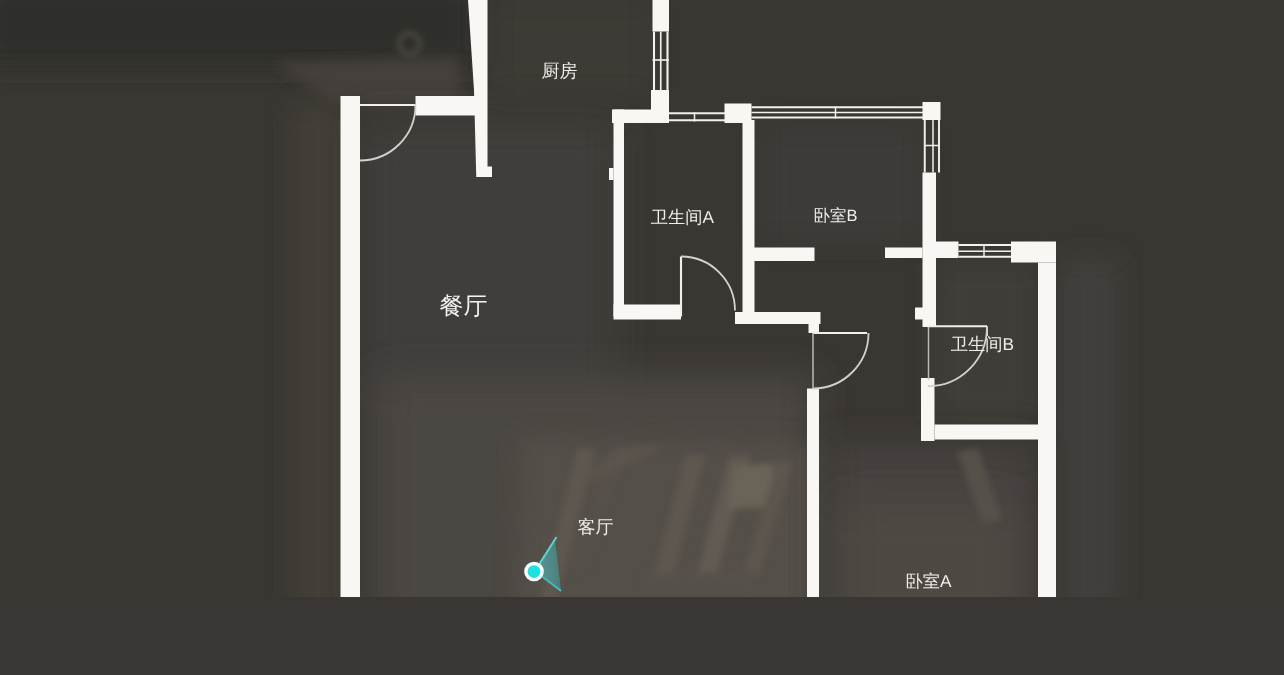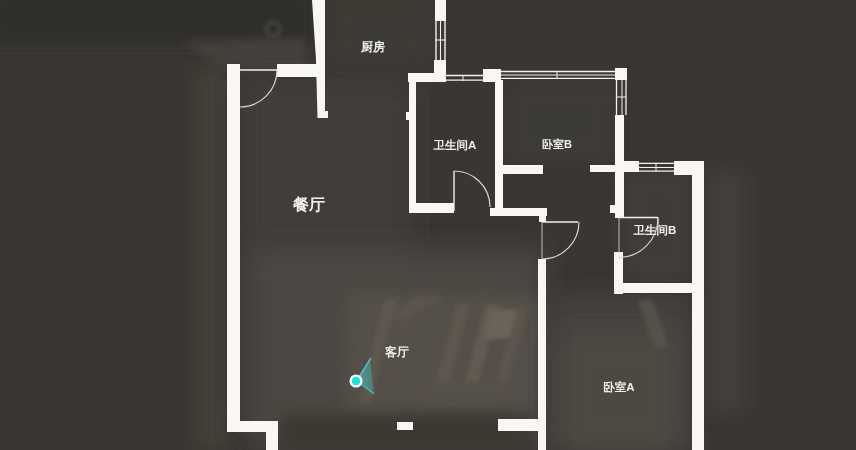--- a/index.html
+++ b/index.html
@@ -1,16 +1,16 @@
 <!DOCTYPE html>
 <html><head>
 <meta charset="utf-8">
 <style>
   html,body{margin:0;padding:0;background:#3a3633;}
-  #stage{position:relative;width:856px;height:450px;overflow:hidden;font-family:"Liberation Sans",sans-serif;font-weight:bold;}
+  #stage{position:relative;width:856px;height:398px;overflow:hidden;font-family:"Liberation Sans",sans-serif;}
   svg{display:block}
 </style>
 </head>
 <body>
 <div id="stage">
 <svg width="856" height="450" viewBox="0 0 856 450">
   <defs>
     <filter id="b4" x="-40%" y="-40%" width="180%" height="180%">
           <feGaussianBlur stdDeviation="4"></feGaussianBlur>
         </filter>

